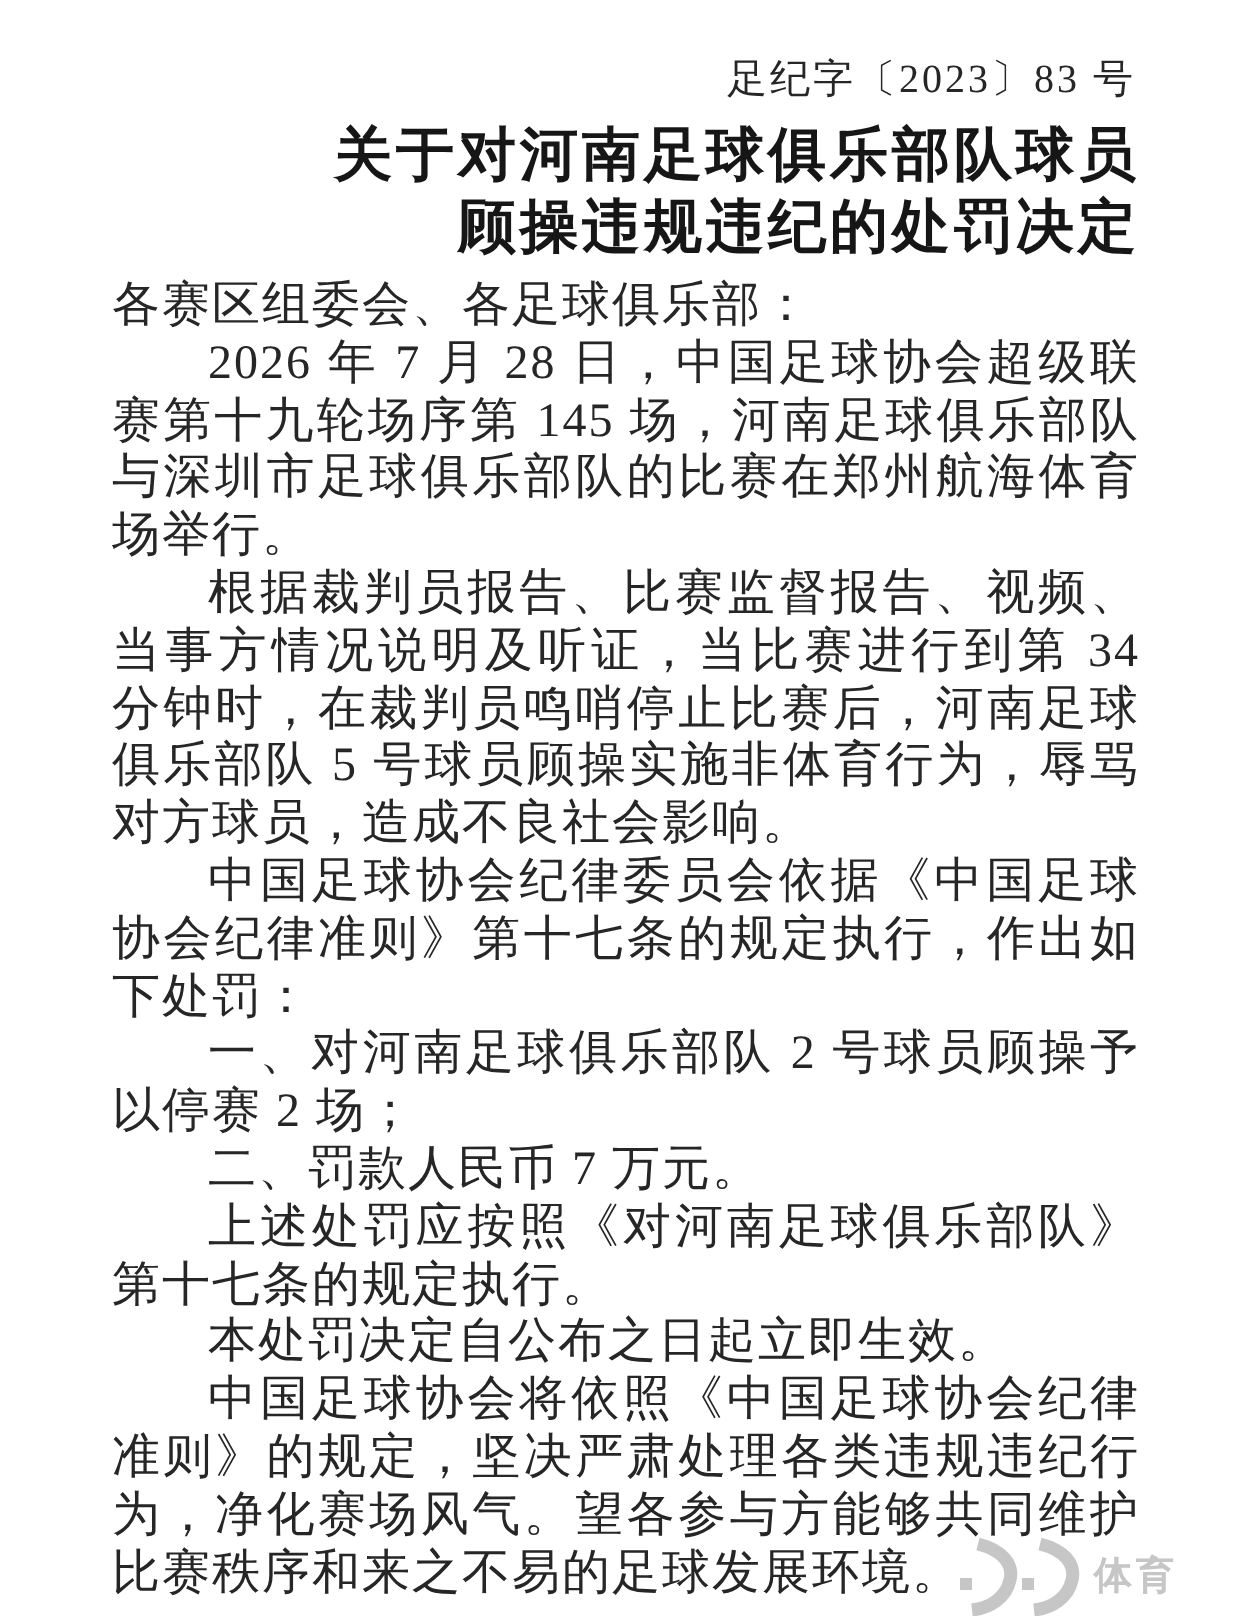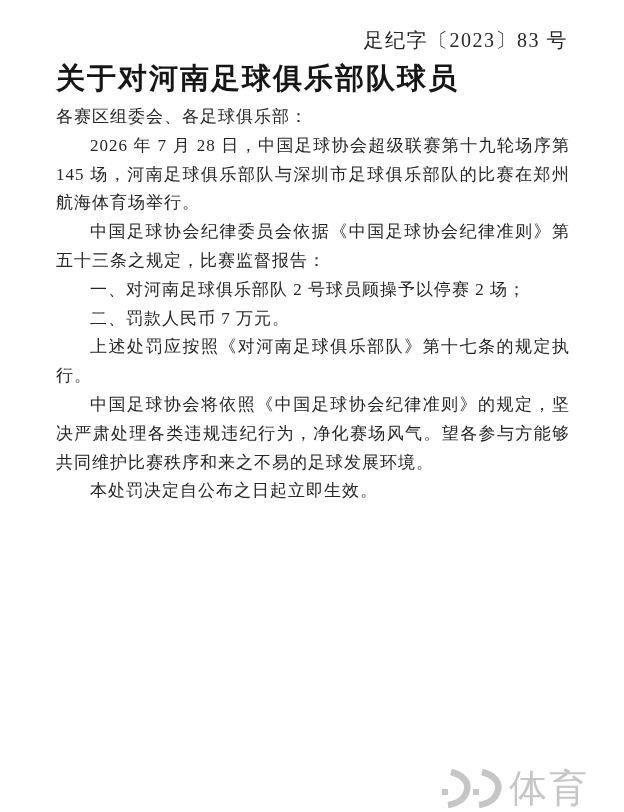--- a/index.html
+++ b/index.html
@@ -17,30 +17,30 @@
   }
   .docno {
     text-align: right;
     font-size: 20px;
     letter-spacing: 1.5px;
     line-height: 24px;
     padding-right: 2px;
   }
   .title {
     margin-top: 8px;
-    text-align: left;
+    text-align: right;
     font-weight: bold;
     font-size: 29px;
     line-height: 36px;
     letter-spacing: 2px;
     color: #161616;
   }
   .body-text {
     margin-top: 7px;
-    font-size: 17px;
+    font-size: 24px;
     line-height: 28.8px;
     letter-spacing: 1px;
     text-align: justify;
   }
   .body-text p { margin: 0; text-indent: 2em; }
   .body-text p:first-child { text-indent: 0; }
   .sign-block {
     width: 250px;
     margin: 4px 38px 0 auto;
     text-align: center;
@@ -59,47 +59,49 @@
     position: absolute;
     right: 3px;
     bottom: 8px;
     display: flex;
     align-items: center;
     gap: 2px;
     pointer-events: none;
   }
   .watermark .wm-text {
     font-family: "Liberation Sans", "DejaVu Sans", sans-serif;
-    font-weight: normal;
-    font-size: 38px;
+    font-weight: bold;
+    font-size: 19px;
     letter-spacing: 2px;
     color: #c6c6c6;
     line-height: 1;
   }
 </style>
 </head>
 <body>
 
 <div class="page">
 
   <div class="docno">足纪字〔2023〕83 号</div>
 
   <div class="title">
     <div>关于对河南足球俱乐部队球员</div>
+    <div>顾操违规违纪的处罚决定</div>
   </div>
 
   <div class="body-text">
       <p>各赛区组委会、各足球俱乐部：</p>
       <p>2026 年 7 月 28 日，中国足球协会超级联赛第十九轮场序第 145 场，河南足球俱乐部队与深圳市足球俱乐部队的比赛在郑州航海体育场举行。</p>
-      <p>中国足球协会纪律委员会依据《中国足球协会纪律准则》第五十三条之规定，比赛监督报告：</p>
+      <p>根据裁判员报告、比赛监督报告、视频、当事方情况说明及听证，当比赛进行到第 34 分钟时，在裁判员鸣哨停止比赛后，河南足球俱乐部队 5 号球员顾操实施非体育行为，辱骂对方球员，造成不良社会影响。</p>
+      <p>中国足球协会纪律委员会依据《中国足球协会纪律准则》第十七条的规定执行，作出如下处罚：</p>
       <p>一、对河南足球俱乐部队 2 号球员顾操予以停赛 2 场；</p>
       <p>二、罚款人民币 7 万元。</p>
       <p>上述处罚应按照《对河南足球俱乐部队》第十七条的规定执行。</p>
+      <p>本处罚决定自公布之日起立即生效。</p>
       <p>中国足球协会将依照《中国足球协会纪律准则》的规定，坚决严肃处理各类违规违纪行为，净化赛场风气。望各参与方能够共同维护比赛秩序和来之不易的足球发展环境。</p>
-      <p>本处罚决定自公布之日起立即生效。</p>
     </div>
 
 
   <div class="watermark">
     <svg width="66" height="40" viewBox="0 0 66 40" fill="none" stroke="#c6c6c6">
       <path d="M10,4 C22,7 28,14 26,22 C24,31 16,36 7,37" stroke-width="6.5"></path>
       <rect x="1" y="21" width="6" height="6" fill="#c6c6c6" stroke="none"></rect>
       <path d="M41,4 C53,7 59,14 57,22 C55,31 47,36 38,37" stroke-width="6.5"></path>
       <rect x="32" y="21" width="6" height="6" fill="#c6c6c6" stroke="none"></rect>
     </svg>

